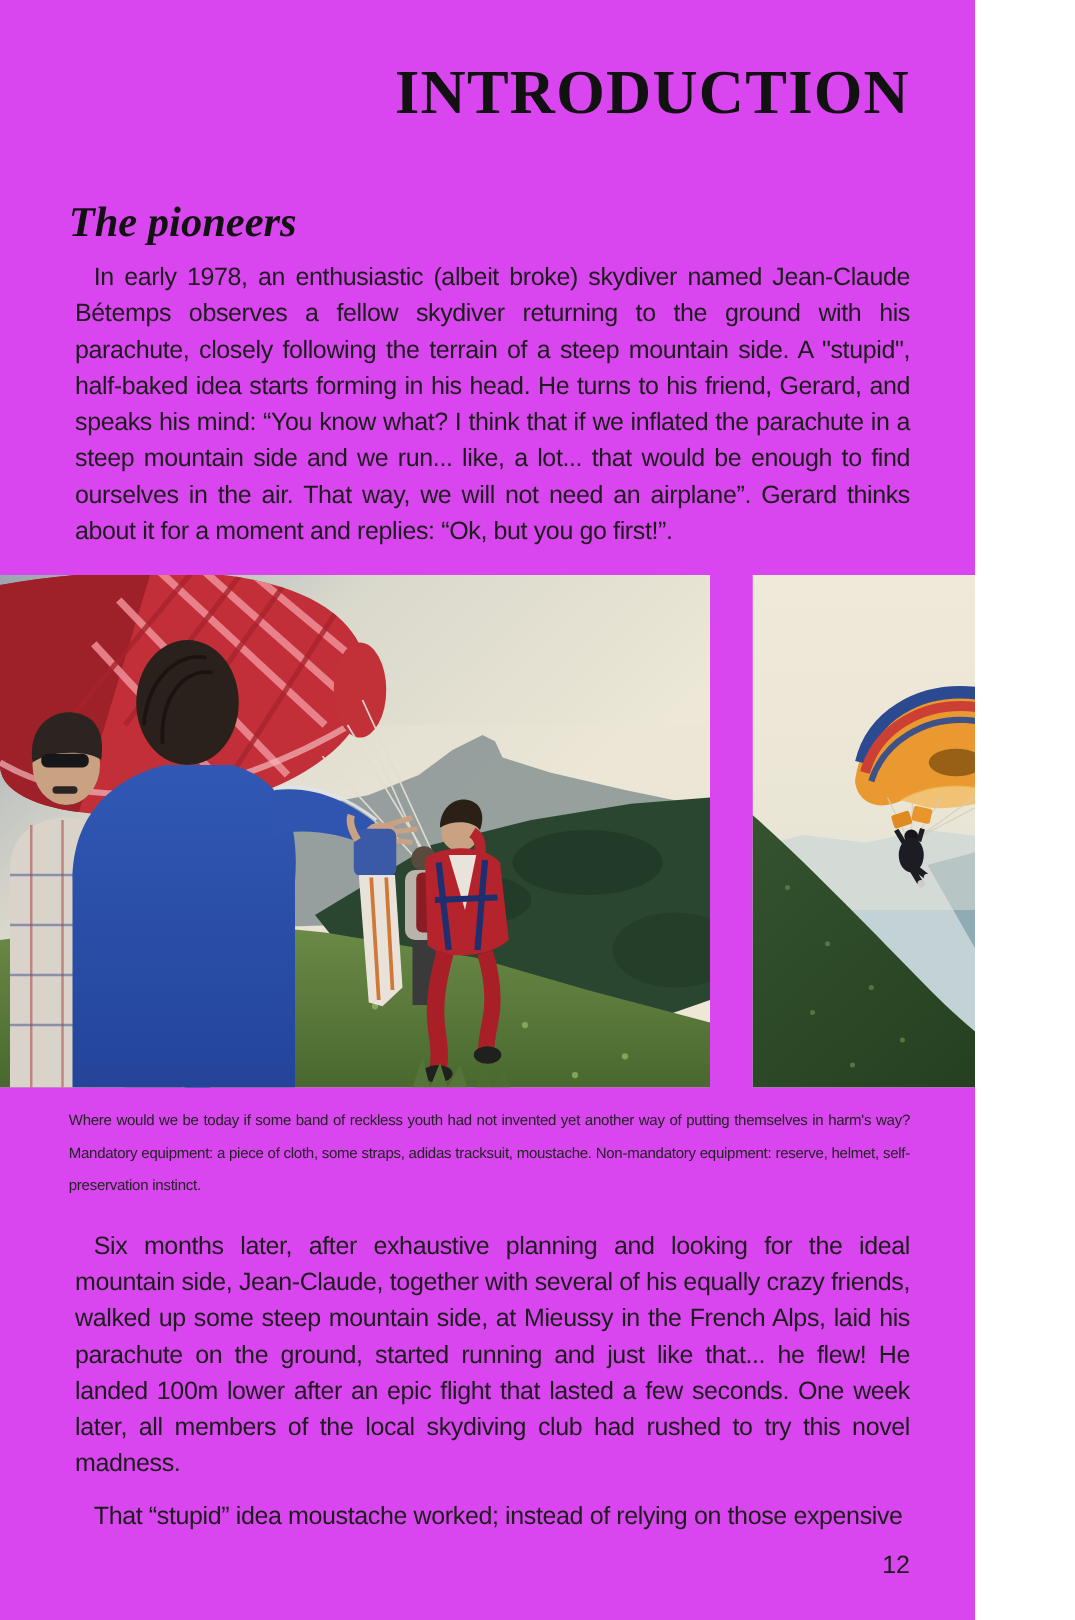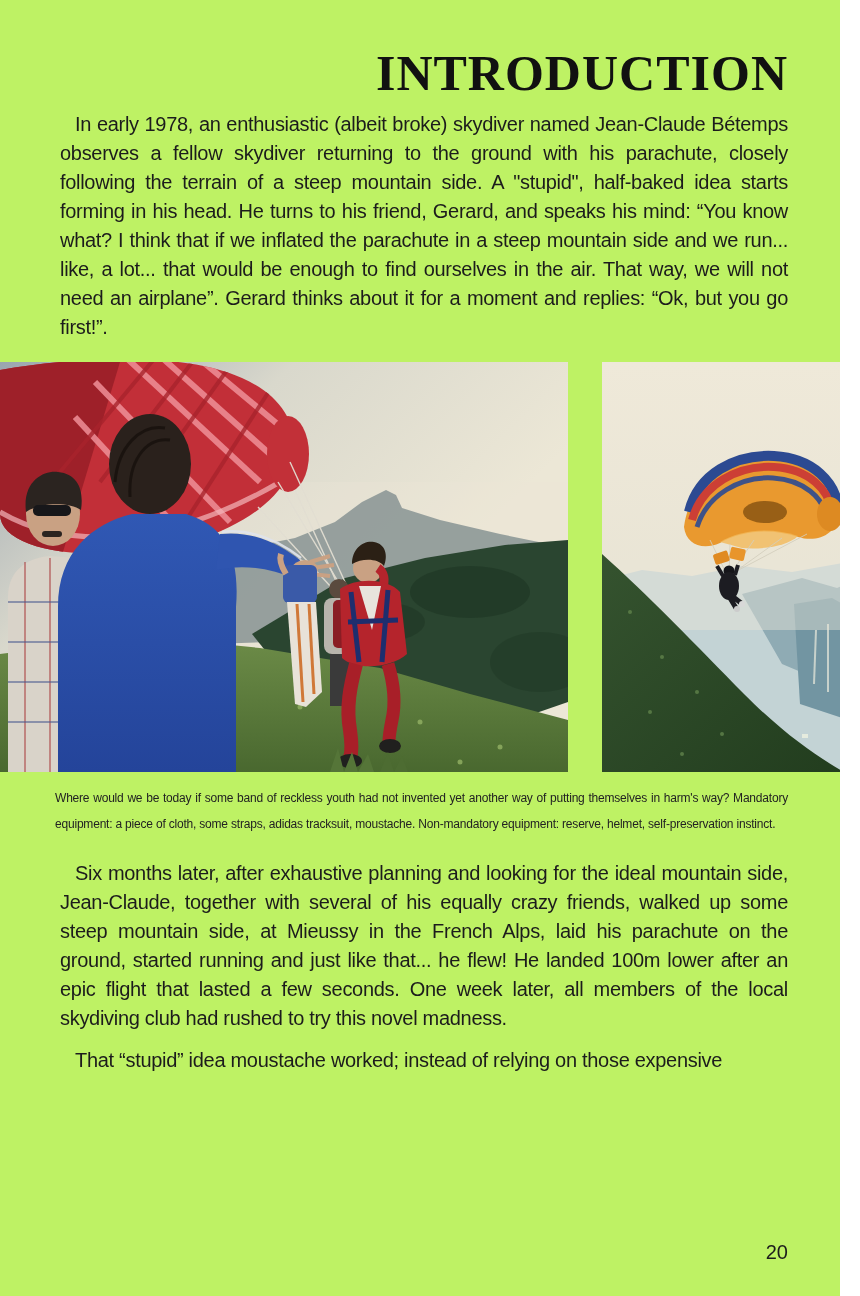--- a/index.html
+++ b/index.html
@@ -1,19 +1,19 @@
 <!DOCTYPE html>
 <html><head>
 <meta charset="utf-8">
 <style>
   html,body{margin:0;padding:0;background:#ffffff;}
   .page{
     position:relative;
-    width:840px;height:1296px;
-    background:#bef264;
+    width:780px;height:1296px;
+    background:#d946ef;
     overflow:hidden;
     font-family:"Liberation Sans",sans-serif;
     color:#1c1c1c;
   }
   .page-title{
     margin:46px 52px 0 55px;
     font-family:"Liberation Serif","DejaVu Serif",serif;
     font-size:50px;line-height:54px;
     font-weight:600;
     letter-spacing:1px;
@@ -59,20 +59,21 @@
     color:#1c1c1c;
   }
 </style>
 </head>
 <body>
 
 <div class="page">
 
   <h1 class="page-title">INTRODUCTION</h1>
 
+  <h2 class="section-heading">The pioneers</h2>
 
   <p class="body-par first">In early 1978, an enthusiastic (albeit broke) skydiver named Jean-Claude Bétemps observes a fellow skydiver returning to the ground with his parachute, closely following the terrain of a steep mountain side. A "stupid", half-baked idea starts forming in his head. He turns to his friend, Gerard, and speaks his mind: “You know what? I think that if we inflated the parachute in a steep mountain side and we run... like, a lot... that would be enough to find ourselves in the air. That way, we will not need an airplane”. Gerard thinks about it for a moment and replies: “Ok, but you go first!”.</p>
 
   <div class="figure-row">
 
     <div class="photo-left">
       <svg viewBox="0 0 568 410" preserveAspectRatio="none">
         <defs>
           <linearGradient id="skyL" x1="0" y1="0" x2="0.75" y2="0.55">
             <stop offset="0" stop-color="#9aa5af"></stop>
@@ -285,15 +286,15 @@
       </svg>
     </div>
   </div>
 
   <p class="caption">Where would we be today if some band of reckless youth had not invented yet another way of putting themselves in harm's way? Mandatory equipment: a piece of cloth, some straps, adidas tracksuit, moustache. Non-mandatory equipment: reserve, helmet, self-preservation instinct.</p>
 
   <p class="body-par second">Six months later, after exhaustive planning and looking for the ideal mountain side, Jean-Claude, together with several of his equally crazy friends, walked up some steep mountain side, at Mieussy in the French Alps, laid his parachute on the ground, started running and just like that... he flew! He landed 100m lower after an epic flight that lasted a few seconds. One week later, all members of the local skydiving club had rushed to try this novel madness.</p>
 
   <p class="body-par third">That “stupid” idea moustache worked; instead of relying on those expensive</p>
 
-  <div class="page-number">20</div>
+  <div class="page-number">12</div>
 
 </div>
 
 </body></html>

